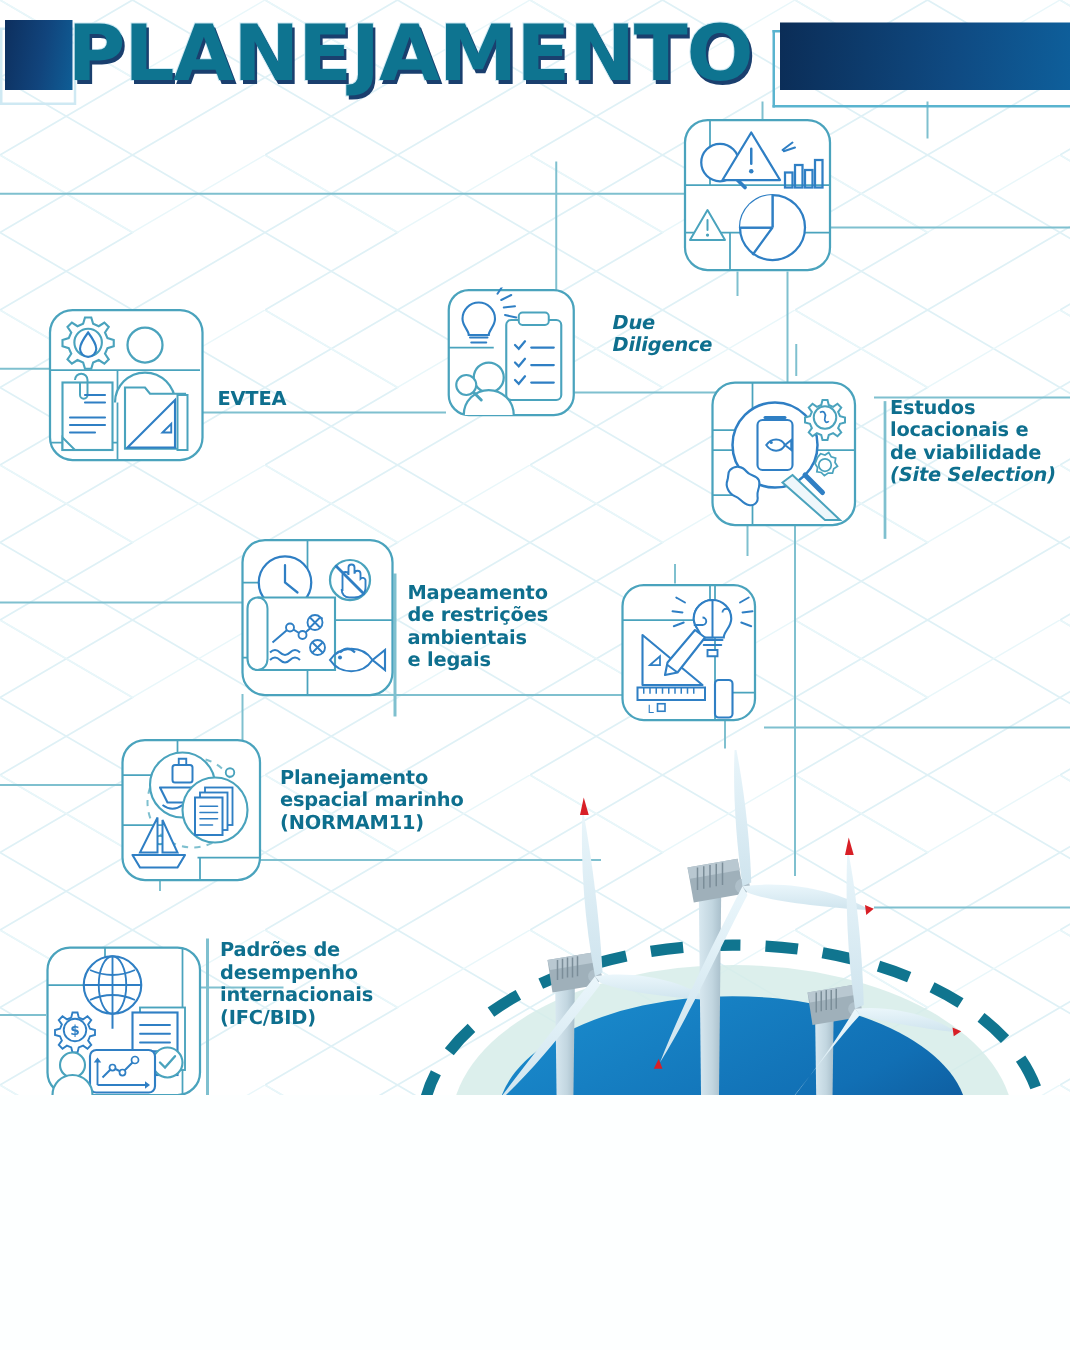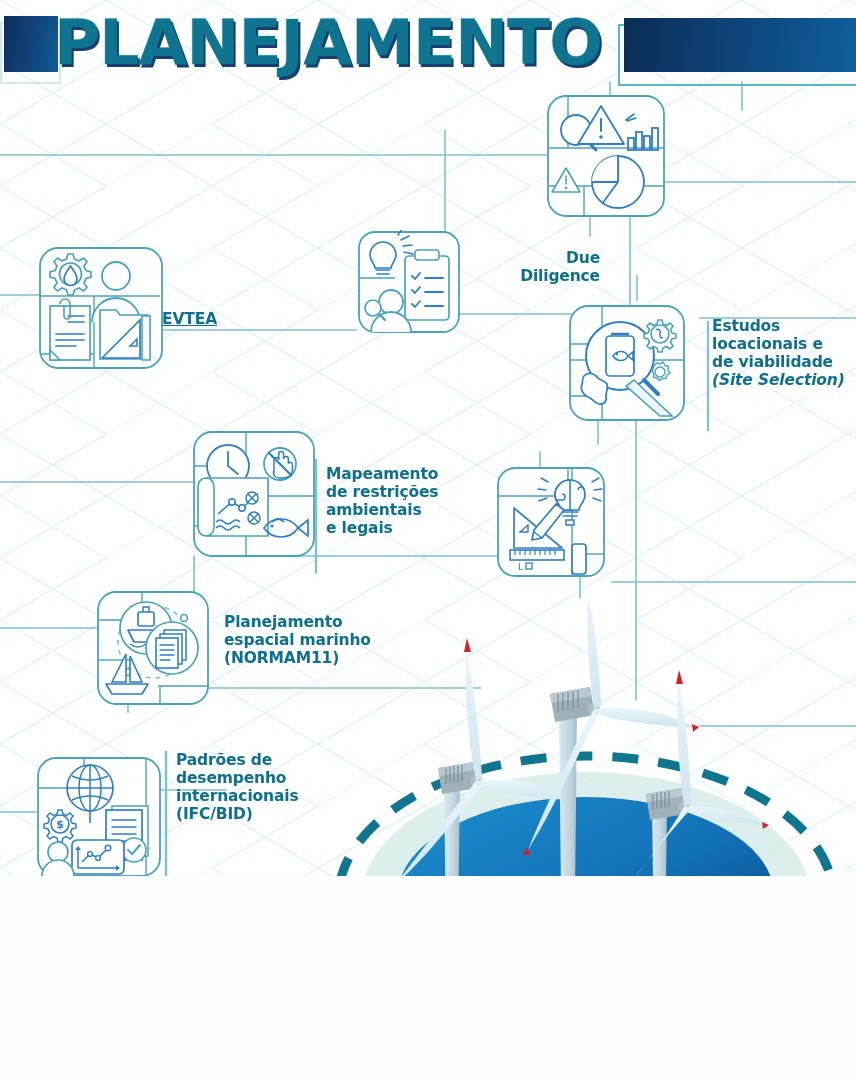--- a/index.html
+++ b/index.html
@@ -38,21 +38,21 @@
 
   
   .card{position:absolute;z-index:4;}
   .card svg{display:block;}
 
   
   .label{position:absolute;z-index:5;color:#0e6f8e;font-weight:800;
          font-size:15.5px;line-height:1.16;letter-spacing:-0.15px;
          font-family:"DejaVu Sans","Liberation Sans",sans-serif;}
   .label .it{font-style:italic;display:block;}
-  .label.ital{text-align:right;}
+  .label.ital{font-style:italic;}
 
   
   .scene{position:absolute;left:316px;top:600px;width:540px;height:480px;z-index:3;}
 
   
   .logo{position:absolute;left:44px;top:952px;width:200px;height:102px;z-index:7;}
   .logo-name{position:absolute;left:44px;top:1012px;width:200px;text-align:right;
         color:#1459a0;font-weight:800;font-size:22px;letter-spacing:1.2px;
         font-family:"DejaVu Sans","Liberation Sans",sans-serif;}
 </style>
@@ -284,21 +284,21 @@
         <path d="M18 94 h28"></path>
           <path d="M18 100 h20"></path>
       </g>
 
       <path d="M62 64 h16 l4 5 h28 v44 h-48 z" fill="#fff" stroke="#4aa3bd" stroke-width="1.7"></path>
       <path d="M104 70 h8 v44 h-8 z" fill="#fff" stroke="#4aa3bd" stroke-width="1.6"></path>
       <path d="M64 112 L102 74 L102 112 Z" fill="#fff" stroke="#2f7fc4" stroke-width="1.7"></path>
       <path d="M92 100 l7-7 l0 7 z" fill="none" stroke="#2f7fc4" stroke-width="1.5"></path>
     </svg>
   </div>
-  <div class="label" style="left:162px;top:311px;width:120px;text-decoration:underline;">
+  <div class="label" style="left:174px;top:311px;width:120px;">
     <span>EVTEA</span>
   </div>
 
   <div class="card" style="left:357px;top:230px;">
     <svg width="104" height="104" viewBox="0 0 104 104">
       <rect x="2" y="2" width="100" height="100" rx="16" fill="#ffffff" stroke="#4aa3bd" stroke-width="1.8"></rect>
       <path d="M2 48 H38" stroke="#4aa3bd" stroke-width="1.4"></path>
       <path d="M38 48 V102" stroke="#4aa3bd" stroke-width="1.4" opacity="0"></path>
 
       <path d="M26 12 a13 13 0 0 1 13 13 c0 6 -5 9 -5 13 h-16 c0 -4 -5 -7 -5 -13 a13 13 0 0 1 13 -13 z" fill="#fff" stroke="#2f7fc4" stroke-width="1.7"></path>

